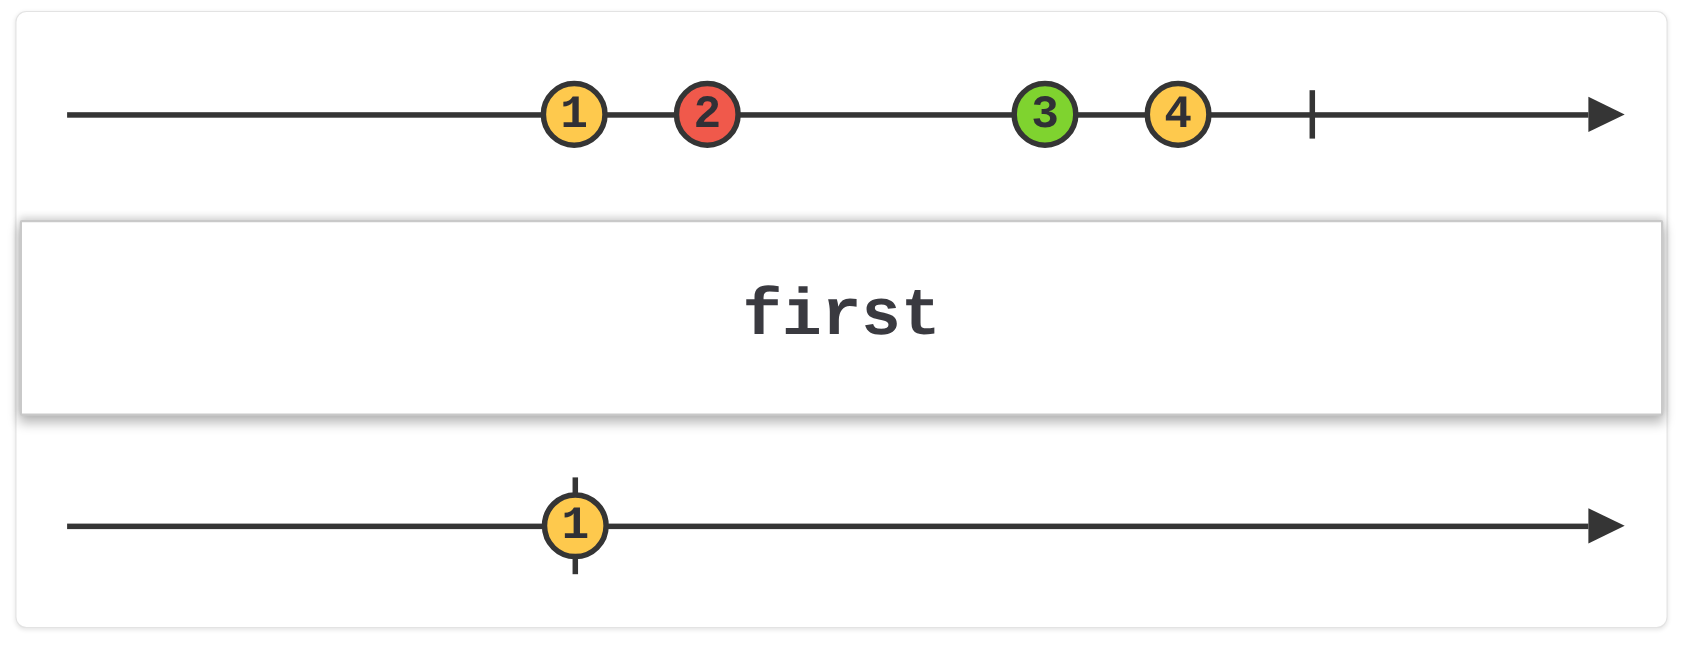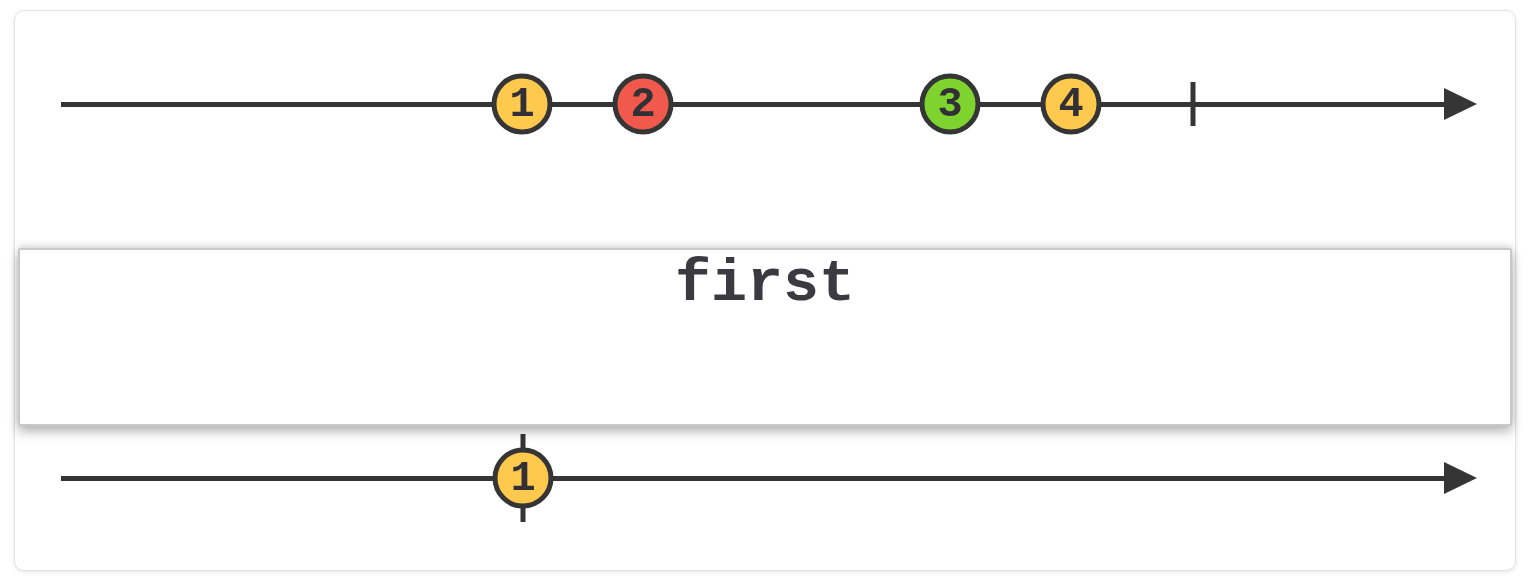--- a/index.html
+++ b/index.html
@@ -68,24 +68,23 @@
   .stream.output .complete-tick { height: 88px; top: -44px; }
   .operator-box {
     position: absolute;
     left: 3px; right: 3px;
     top: 189px;
     height: 178px;
     box-sizing: border-box;
     background: #ffffff;
     border: 2px solid #c9c9c9;
     border-radius: 2px;
-    display: flex; justify-content: center;
+    display: flex; align-items: center; justify-content: center;
     box-shadow: 0 -3px 7px rgba(0,0,0,0.12), 0 6px 11px rgba(0,0,0,0.28);
     z-index: 3;
-    margin-top: 48px;
   }
   .operator-label {
     font-family: "Liberation Mono", "DejaVu Sans Mono", monospace;
     font-size: 60px;
     font-weight: 700;
     color: #3a3a40;
     letter-spacing: 0px;
   }
 </style>
 </head>

